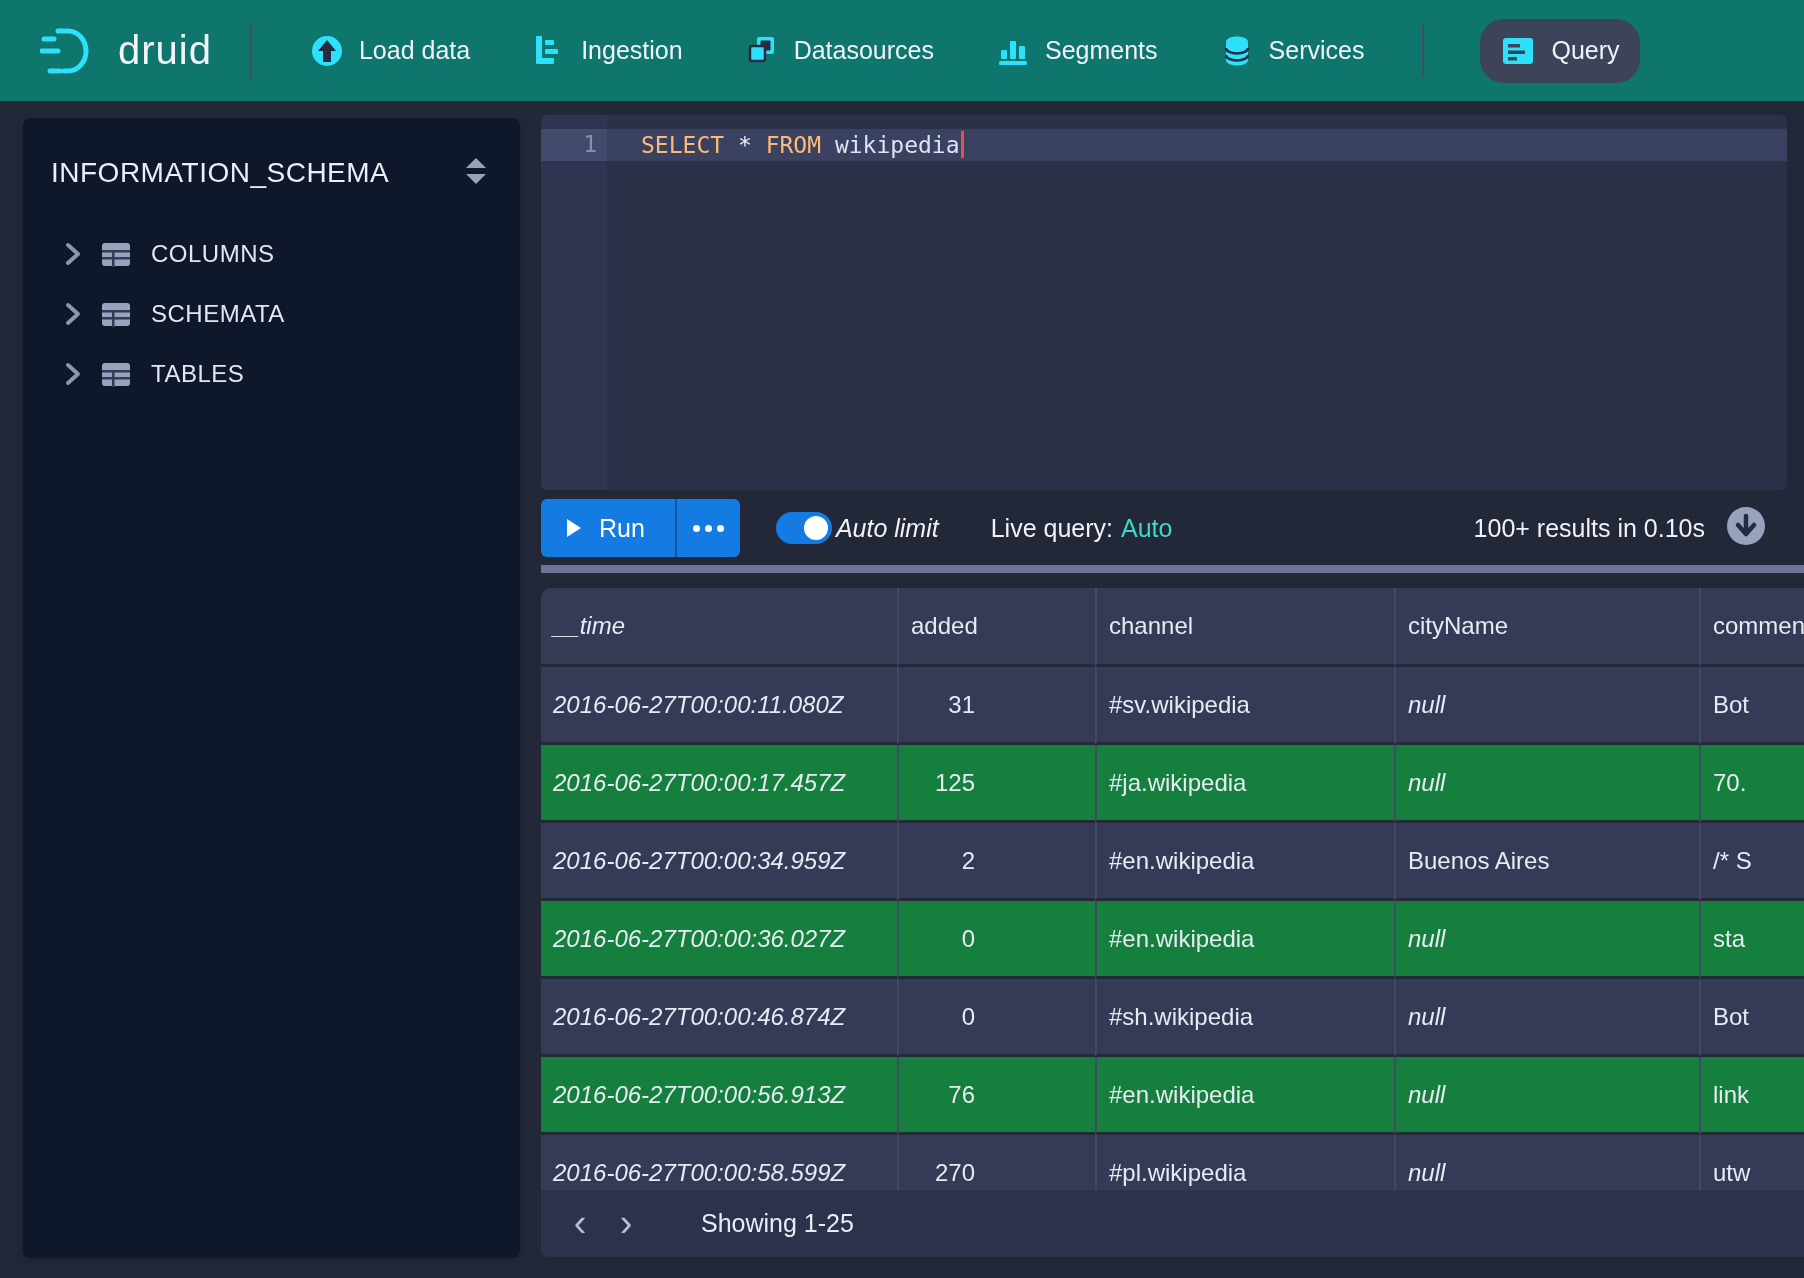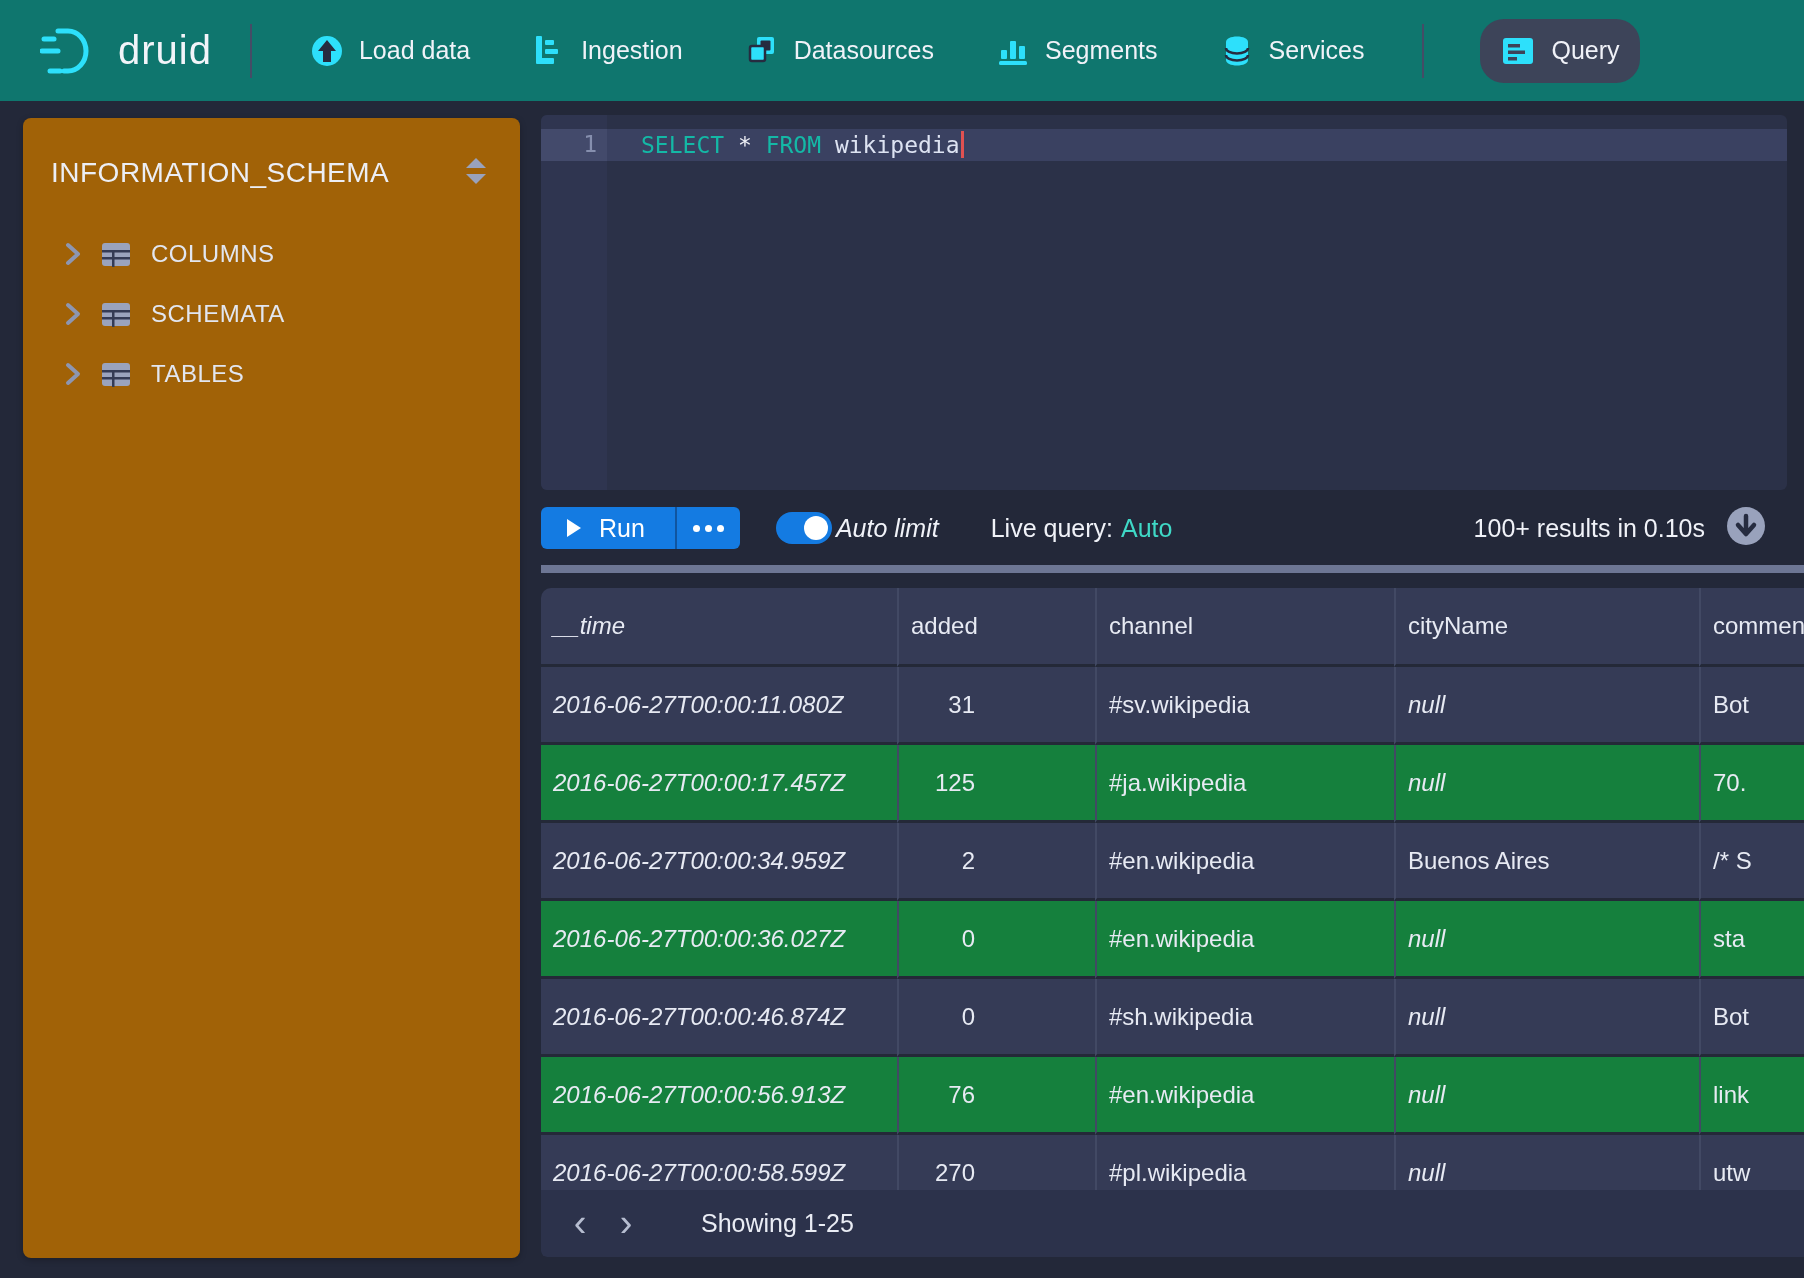--- a/index.html
+++ b/index.html
@@ -22,21 +22,21 @@
   .nav-item {
     display:flex; align-items:center; gap:15px; cursor:pointer;
     padding:16px 20px; border-radius:24px; margin-right:22px;
   }
   .nav-item .label { font-size:25px; color:#f0f2f8; }
   .nav-item.active { background:#3d4459; }
   .icon svg { display:block; }
   
   .schema-panel {
     position:absolute; left:23px; top:118px; width:497px; height:1140px;
-    background:#a16207; border-radius:8px; padding:34px 28px 0 28px;
+    background:#0f172a; border-radius:8px; padding:34px 28px 0 28px;
     box-shadow:0 2px 6px rgba(0,0,0,.25);
   }
   .schema-head { display:flex; align-items:center; justify-content:space-between; }
   .schema-title { font-size:28px; color:#eceef5; letter-spacing:.5px; }
   .sort-btn { cursor:pointer; padding:4px; }
   .tree { margin-top:30px; }
   .tree-item { display:flex; align-items:center; height:60px; cursor:pointer; gap:0; }
   .tree-chev { width:44px; display:flex; justify-content:center; }
   .tree-icon { width:56px; display:flex; justify-content:flex-start; padding-left:6px; }
   .tree-label { font-size:24px; color:#e2e6f0; letter-spacing:.5px; }
@@ -58,29 +58,29 @@
     position:absolute; left:0; top:0; width:66px; height:32px; background:#434a6b;
   }
   .line-no {
     position:absolute; left:0; top:16px; width:56px; text-align:right;
     font-size:23px; color:#868fae; z-index:2;
   }
   .code-line {
     position:absolute; left:100px; top:16px; font-size:23px; z-index:2;
     white-space:pre; color:#dde3f2;
   }
-  .kw { color:#14b8a6; }
+  .kw { color:#fdba74; }
   .star { color:#eef0f6; }
   .cursor { display:inline-block; width:3px; height:27px; background:#e05151; vertical-align:-5px; margin-left:1px; }
   
   .runbar {
     position:absolute; left:541px; top:497px; width:1246px; height:62px;
     display:flex; align-items:center;
   }
-  .run-split { display:flex; height:42px; border-radius:6px; overflow:hidden; }
+  .run-split { display:flex; height:58px; border-radius:6px; overflow:hidden; }
   .run-btn {
     background:#147be2; display:flex; align-items:center; gap:16px;
     padding:0 30px 0 24px; cursor:pointer; border:none;
   }
   .run-btn .label { color:#fff; font-size:25px; }
   .more-btn {
     background:#147be2; border-left:2px solid rgba(10,40,80,.45);
     display:flex; align-items:center; padding:0 16px; cursor:pointer; gap:5px;
   }
   .dot { width:7px; height:7px; border-radius:50%; background:#fff; }

